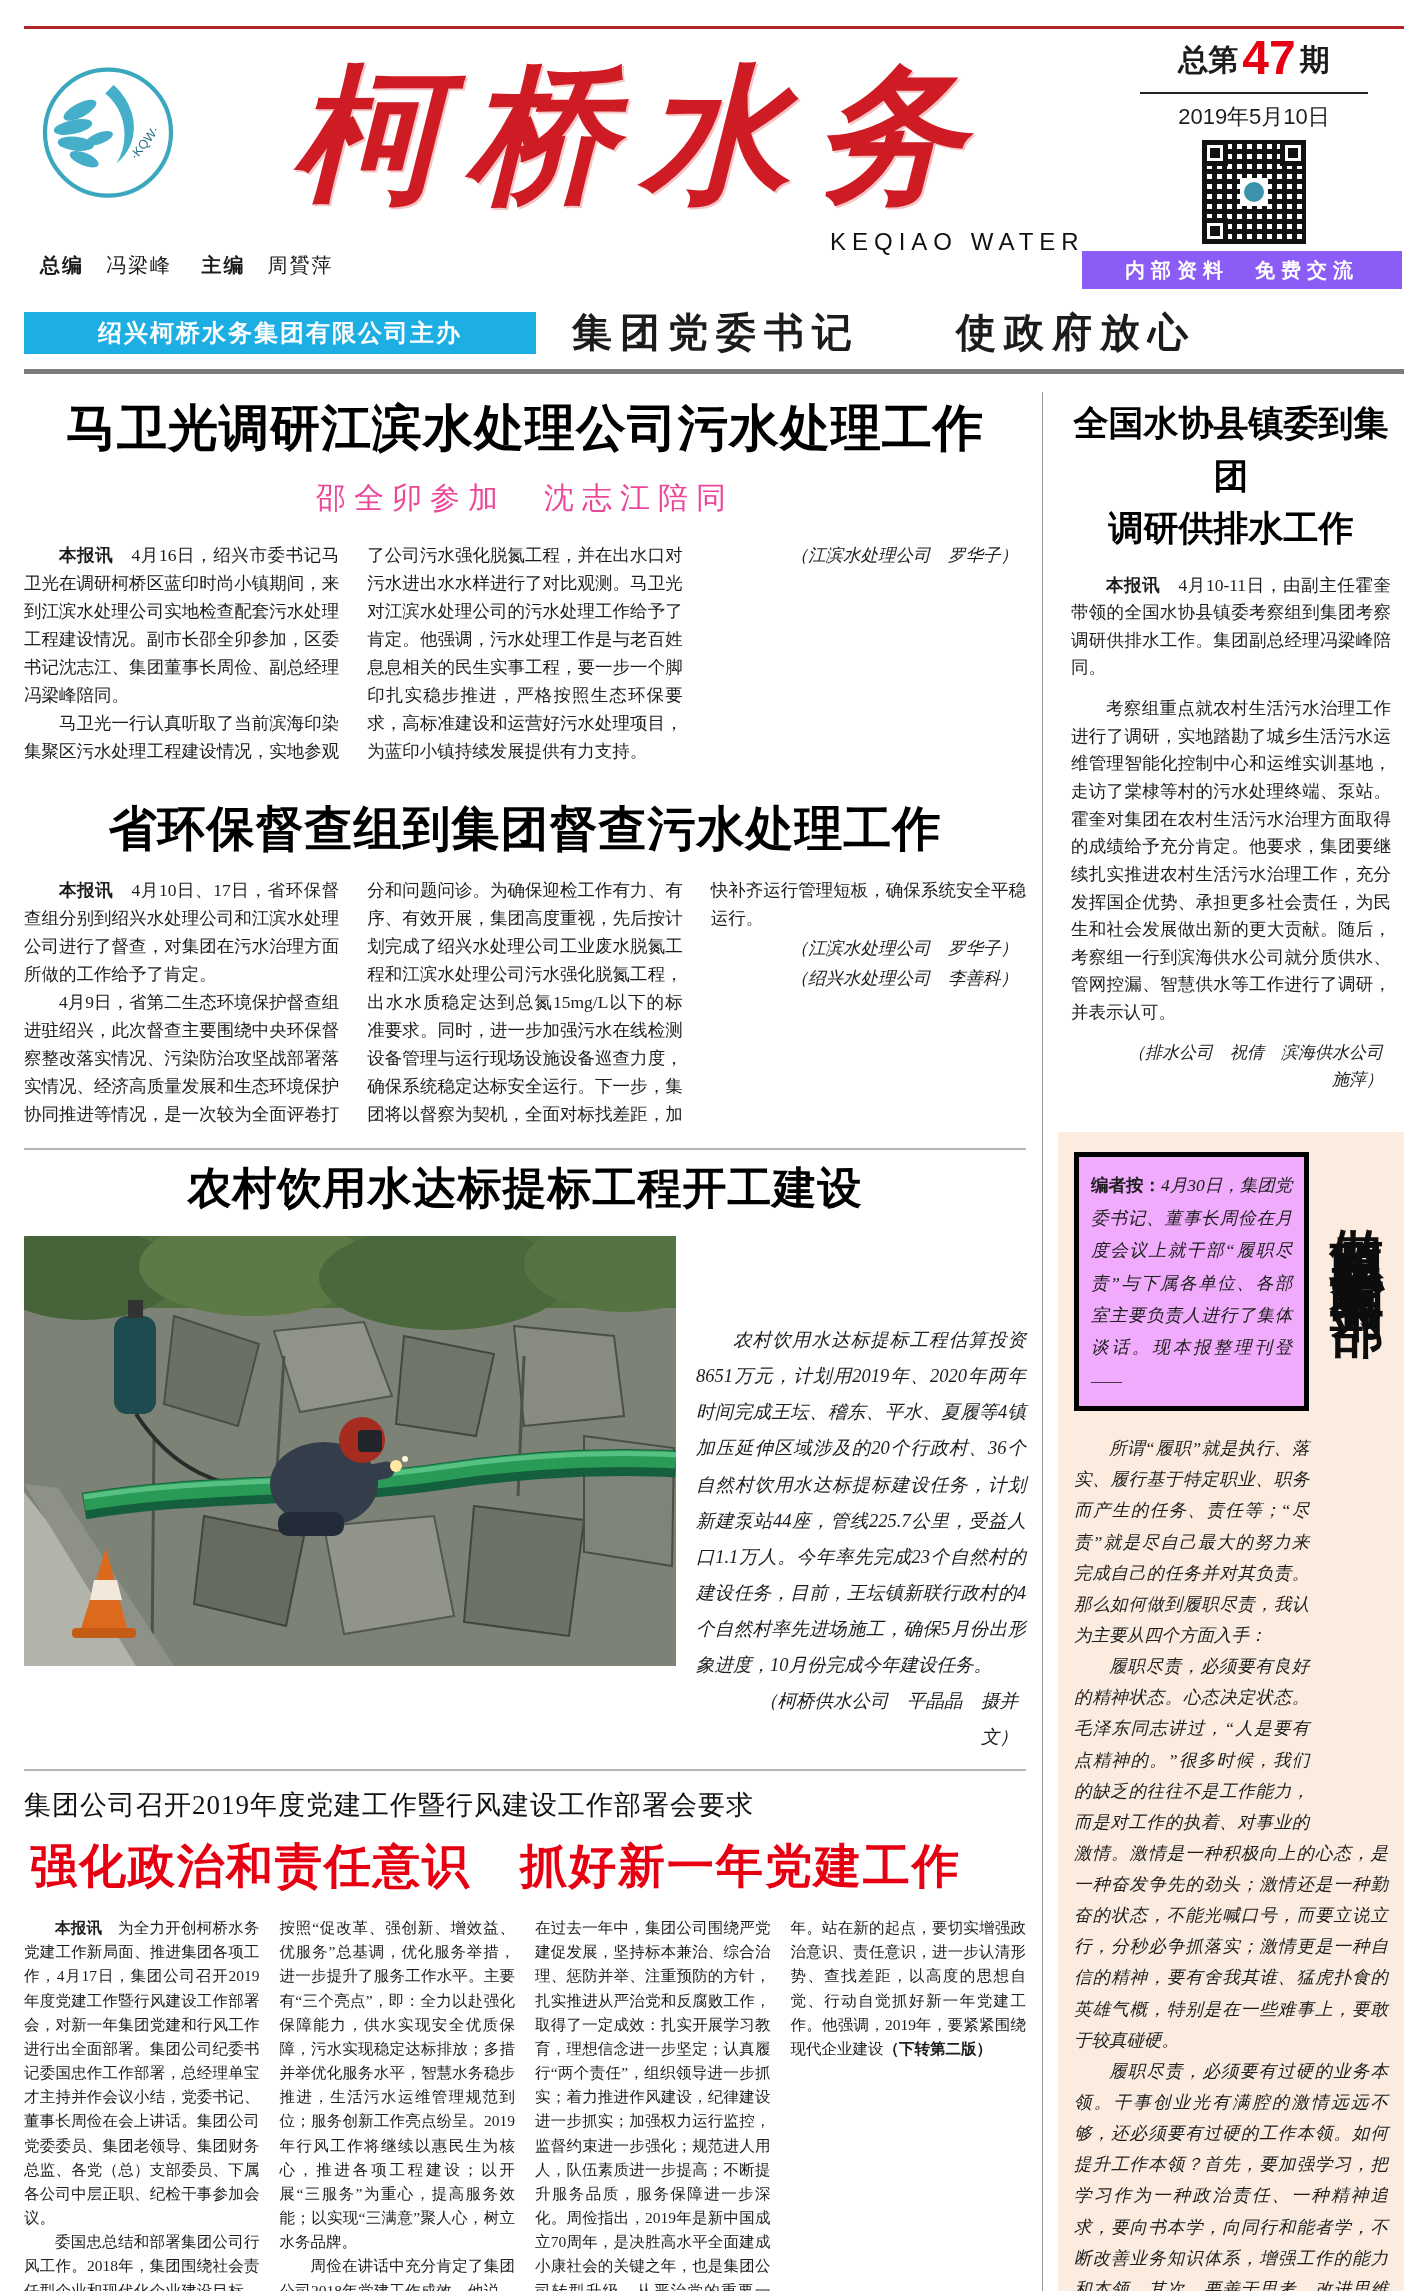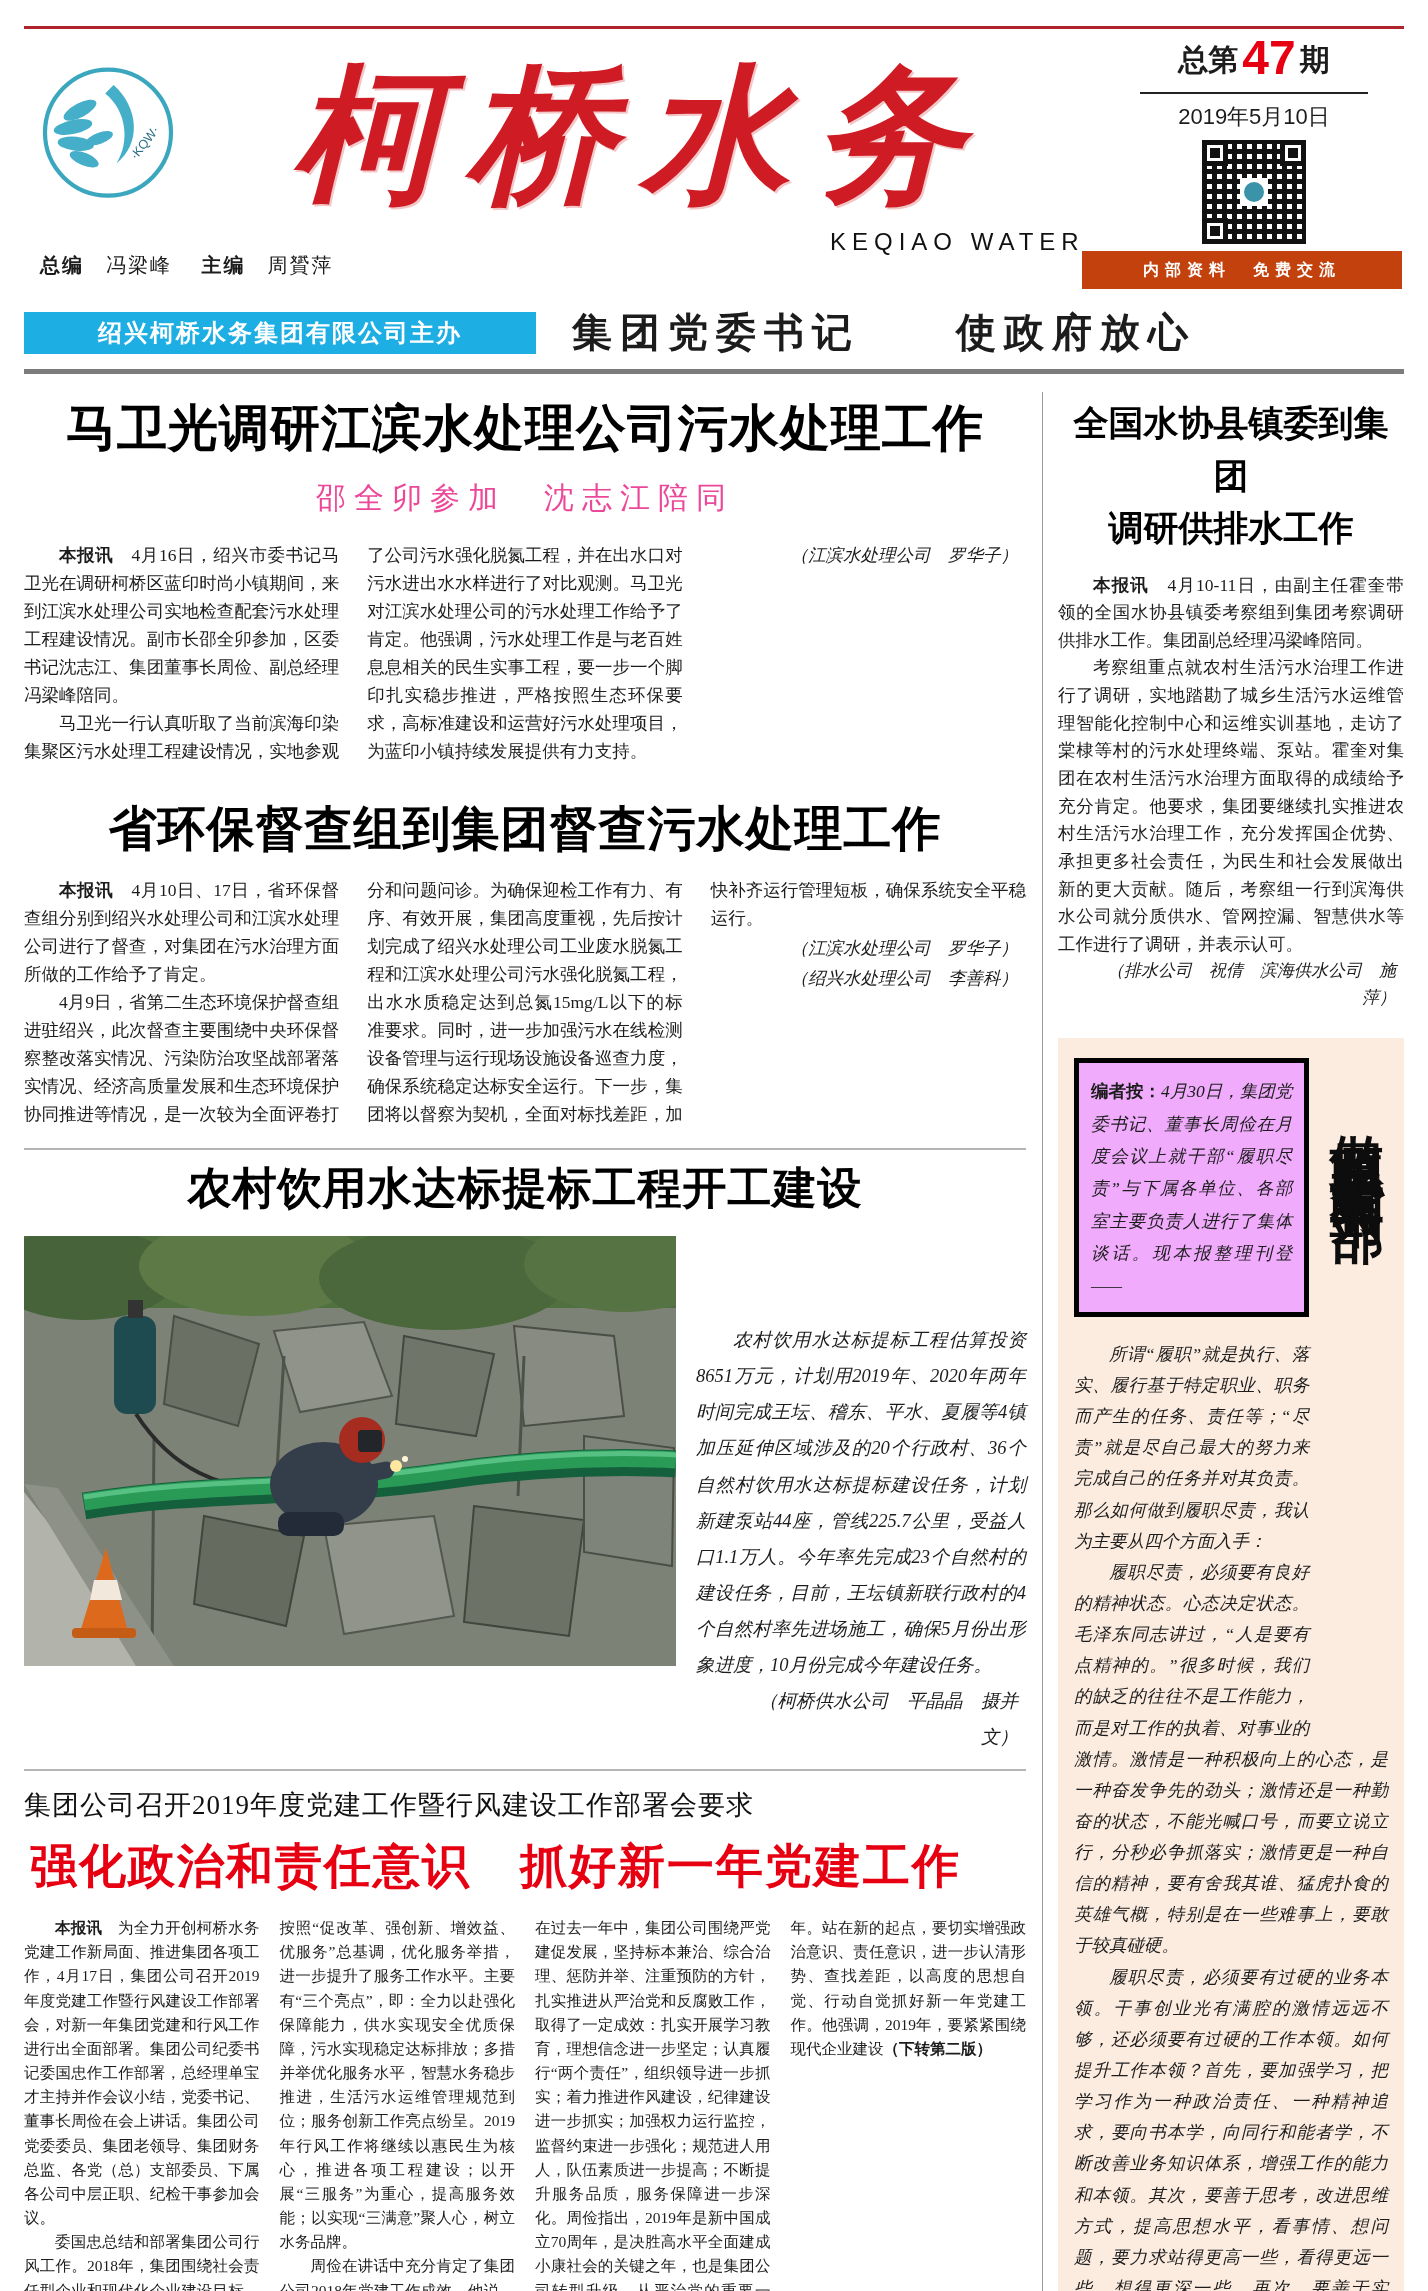--- a/index.html
+++ b/index.html
@@ -28,22 +28,22 @@
   .qr .f1{top:0;left:0}.qr .f2{top:0;right:0}.qr .f3{bottom:0;left:0}
   .qr .c{position:absolute;inset:38px;background:#fff;border:2px solid #fff;}
   .qr .c::after{content:"";position:absolute;inset:2px;border-radius:50%;background:#3a93a8;}
 
   
   .subhead-row{position:relative;height:58px;}
   .staff{position:absolute;left:16px;bottom:20px;font-size:20px;font-family:"Liberation Sans",sans-serif;font-weight:bold;letter-spacing:2px;}
   .staff .nm{font-weight:normal;font-family:"Liberation Serif",serif;}
   .english{position:absolute;left:806px;bottom:43px;font-size:24px;letter-spacing:6px;
     font-family:"Liberation Sans",sans-serif;color:#111;}
-  .badge{position:absolute;right:2px;bottom:10px;width:320px;height:38px;background:#c2410c;
-    color:#fff;font-family:"Liberation Sans",sans-serif;font-weight:bold;font-size:16px;
+  .badge{position:absolute;right:2px;bottom:10px;width:320px;height:38px;background:#8b5cf6;
+    color:#fff;font-family:"Liberation Sans",sans-serif;font-weight:bold;font-size:20px;
     display:flex;align-items:center;justify-content:center;letter-spacing:6px;}
   .bar-row{display:flex;align-items:center;margin-top:6px;}
   .org-bar{width:512px;height:42px;background:#1daee3;color:#fff;display:flex;align-items:center;
     justify-content:center;font-family:"Liberation Sans",sans-serif;font-weight:bold;font-size:24px;letter-spacing:2px;}
   .slogan{margin-left:36px;font-family:"Liberation Sans",sans-serif;font-weight:900;font-size:40px;letter-spacing:8px;}
   .thick-rule{height:5px;background:#7c7c7c;margin-top:9px;}
 
   
   .main{display:flex;margin-top:14px;}
   .left-col{width:1002px;flex:none;}
@@ -69,21 +69,21 @@
   .a3-text p{margin:0;text-indent:2em;}
 
   .a4-kicker{font-size:27px;letter-spacing:1px;margin:16px 0 12px;color:#111;}
   .a4-title{color:#e60012;font-size:47px;letter-spacing:2px;margin:0 0 18px;padding-left:6px;}
   .a4-body{columns:4;column-gap:20px;font-size:15.5px;line-height:1.56;text-align:justify;
     column-fill:auto;height:400px;overflow:hidden;}
 
   
   .r1-title{font-size:35px;text-align:center;line-height:1.5;margin:10px 0 16px;}
   .r1-body{font-size:17.5px;line-height:1.58;text-align:justify;}
-  .r1-body p{margin:0;text-indent:2em;}
+  .r1-body p{margin:13px;text-indent:2em;}
   .r1-body p.byline{font-size:17px;}
 
   .sidebar-box{background:#fcece0;margin-top:26px;padding:20px 16px 16px;flex:1;box-sizing:border-box;}
   .vertical-title{float:right;writing-mode:vertical-rl;text-orientation:upright;
     font-family:"Liberation Sans","DejaVu Sans",sans-serif;font-weight:900;font-size:54px;
     line-height:1.05;letter-spacing:8px;height:610px;margin:34px 2px 14px 20px;color:#0d0d0d;}
   .note-box{overflow:hidden;border:5px solid #000000;padding:12px 12px 10px;font-style:italic;
     font-size:17.5px;line-height:1.85;text-align:justify;background:#f0abfc;}
   .note-box b{font-style:normal;font-family:"Liberation Sans",sans-serif;}
   .sidebar-body{margin-top:22px;font-style:italic;font-size:17.5px;line-height:1.78;text-align:justify;}

